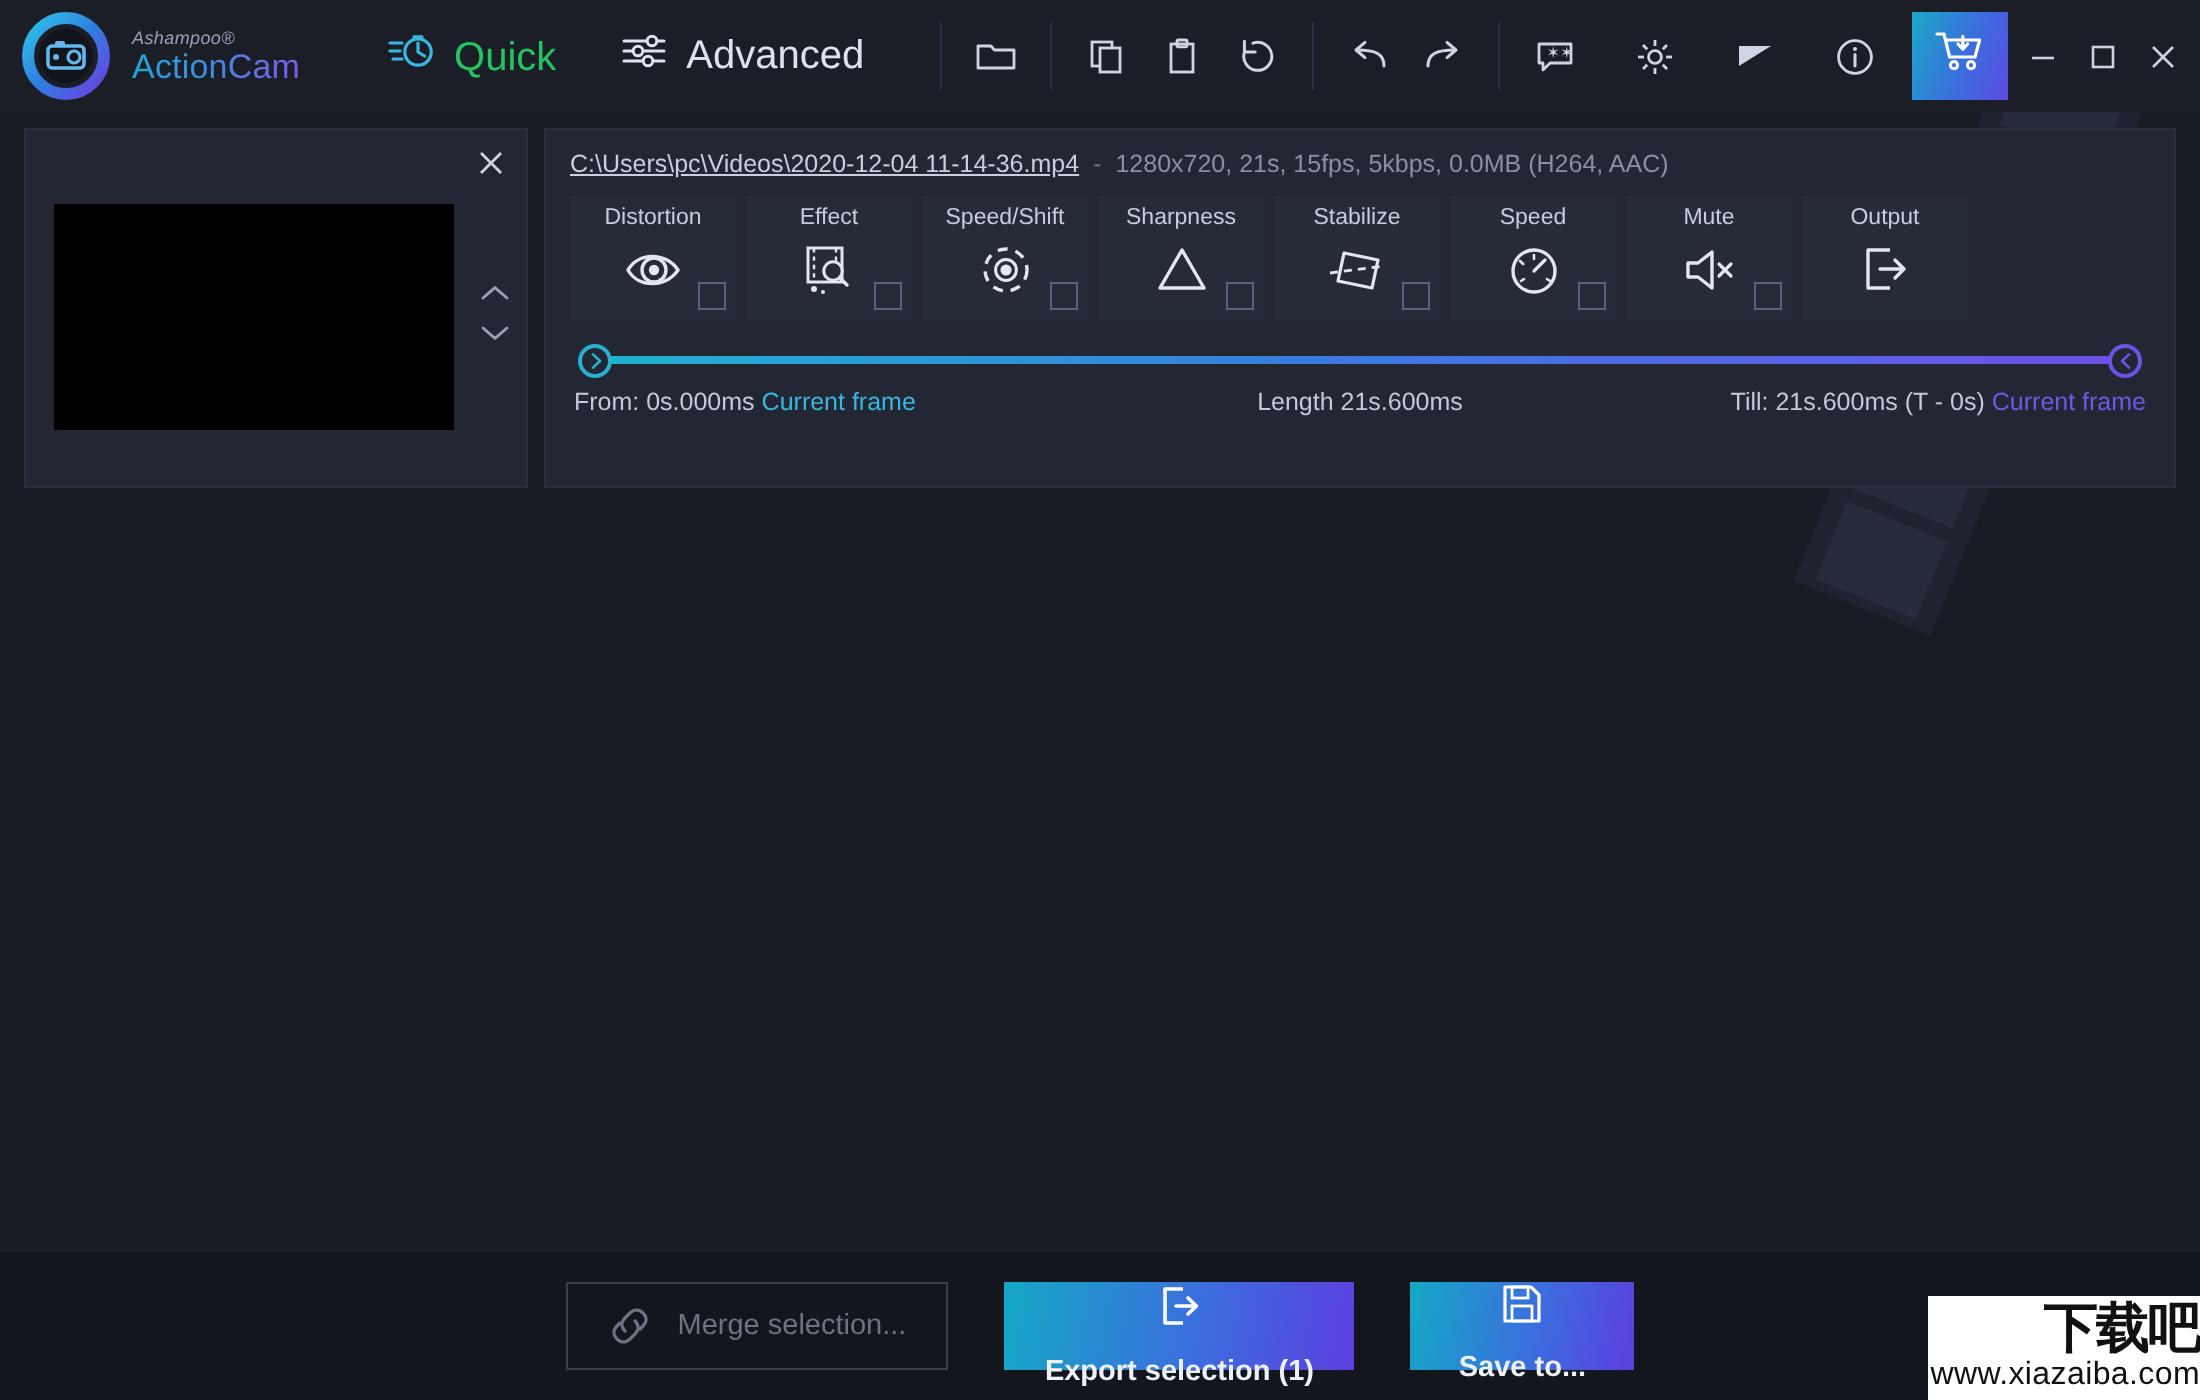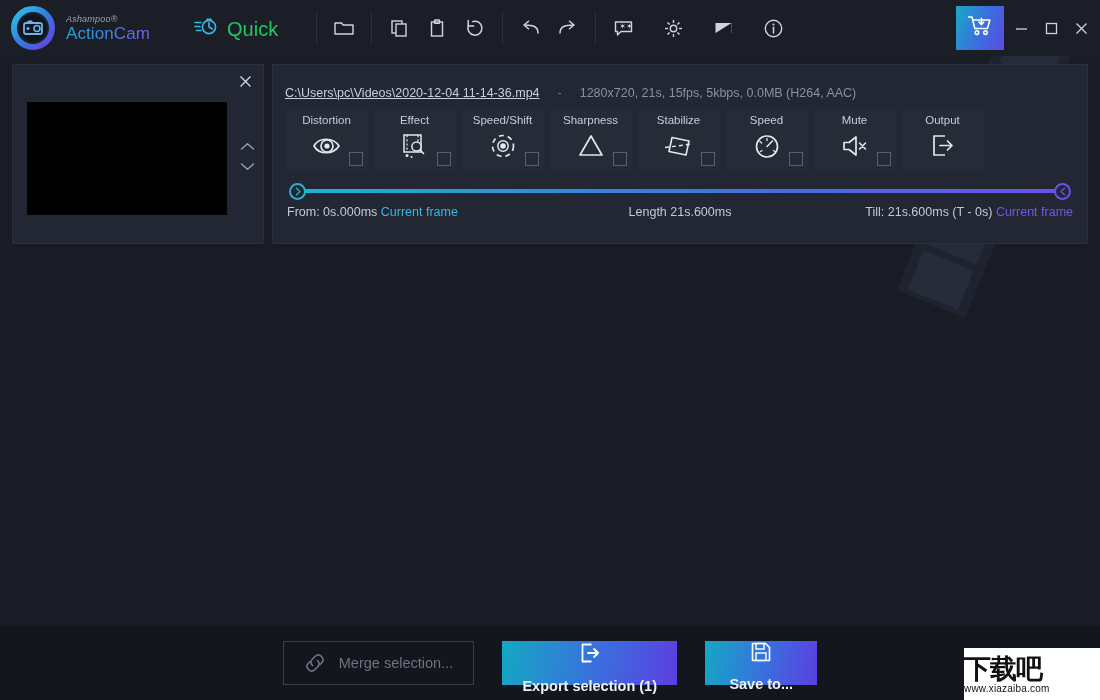--- a/index.html
+++ b/index.html
@@ -117,21 +117,21 @@
     display: flex; align-items: center; justify-content: center; }
 
   
   .edit-panel {
     flex: 1 1 auto; height: 180px;
     background: #232733;
     border: 1px solid #2b303e;
     padding: 10px 12px 0 12px;
     position: relative;
   }
-  .file-line { display: flex; align-items: baseline; gap: 18px; font-size: 12.5px; margin-top: 11px; }
+  .file-line { display: flex; align-items: baseline; gap: 7px; font-size: 12.5px; }
   .file-path {
     color: #c9cfdd; text-decoration: underline; cursor: pointer; white-space: nowrap;
   }
   .file-dash { color: #6f7688; }
   .file-meta { color: #8a90a2; white-space: nowrap; }
 
   .tools { display: flex; gap: 5px; margin-top: 9px; }
   .tool {
     width: 83px; height: 62px;
     background: #262b38;
@@ -196,28 +196,28 @@
     flex-direction: column;
   }
   .btn-export { min-width: 175px; }
   .btn-save { min-width: 112px; }
   .btn-ico { display: flex; align-items: center; }
 
   .watermark {
     position: absolute; right: 0; bottom: 0;
     width: 136px; height: 52px;
     display: flex; flex-direction: column;
-    align-items: flex-start; justify-content: center;
+    align-items: flex-end; justify-content: center;
     background: #fff;
   }
   .wm-cn {
     font-size: 27px; font-weight: bold; color: #111; line-height: 1;
     letter-spacing: -1px; font-family: "DejaVu Sans", sans-serif;
   }
-  .wm-url { font-size: 10px; color: #111; margin-top: 1px; letter-spacing: .2px; }
+  .wm-url { font-size: 16px; color: #111; margin-top: 1px; letter-spacing: .2px; }
 </style>
 </head>
 <body>
 
 <div id="app">
 
   <div class="titlebar">
 
     <div class="brand">
       <div class="logo-wrap">
@@ -248,20 +248,31 @@
         <span>
           <svg width="24" height="20" viewBox="0 0 24 20">
             <circle cx="15" cy="11" r="6.6" fill="none" stroke="#35b9e0" stroke-width="1.6"></circle>
             <path d="M15 11 L15 6.5 M15 11 L18.3 13" stroke="#35b9e0" stroke-width="1.6" fill="none" stroke-linecap="round"></path>
             <path d="M13 3.4 L17 3.4" stroke="#35b9e0" stroke-width="1.6" stroke-linecap="round"></path>
             <path d="M1 6.5 L7 6.5 M1 10.5 L6 10.5 M2.5 14.5 L7 14.5" stroke="#35b9e0" stroke-width="1.6" stroke-linecap="round"></path>
           </svg>
         </span>
         <span>Quick</span>
       </div>
+      <div class="mode inactive">
+        <span>
+          <svg width="24" height="20" viewBox="0 0 24 20">
+            <path d="M2 5.5 L22 5.5 M2 10.5 L22 10.5 M2 15.5 L22 15.5" stroke="#dfe2ec" stroke-width="1.5" stroke-linecap="round"></path>
+            <circle cx="16" cy="5.5" r="2.4" fill="#191c24" stroke="#dfe2ec" stroke-width="1.5"></circle>
+            <circle cx="9" cy="10.5" r="2.4" fill="#191c24" stroke="#dfe2ec" stroke-width="1.5"></circle>
+            <circle cx="14" cy="15.5" r="2.4" fill="#191c24" stroke="#dfe2ec" stroke-width="1.5"></circle>
+          </svg>
+        </span>
+        <span>Advanced</span>
+      </div>
     </div>
 
     <div class="tb-sep" style="margin-left:36px"></div>
 
     <div class="tb-group">
       <div class="tb-btn">
         <span>
           <svg width="22" height="20" viewBox="0 0 22 20">
             <path d="M2 16 L2 5 L8.5 5 L10.2 7 L20 7 L20 16 Z" fill="none" stroke="#cfd4e1" stroke-width="1.4" stroke-linejoin="round"></path>
           </svg>

